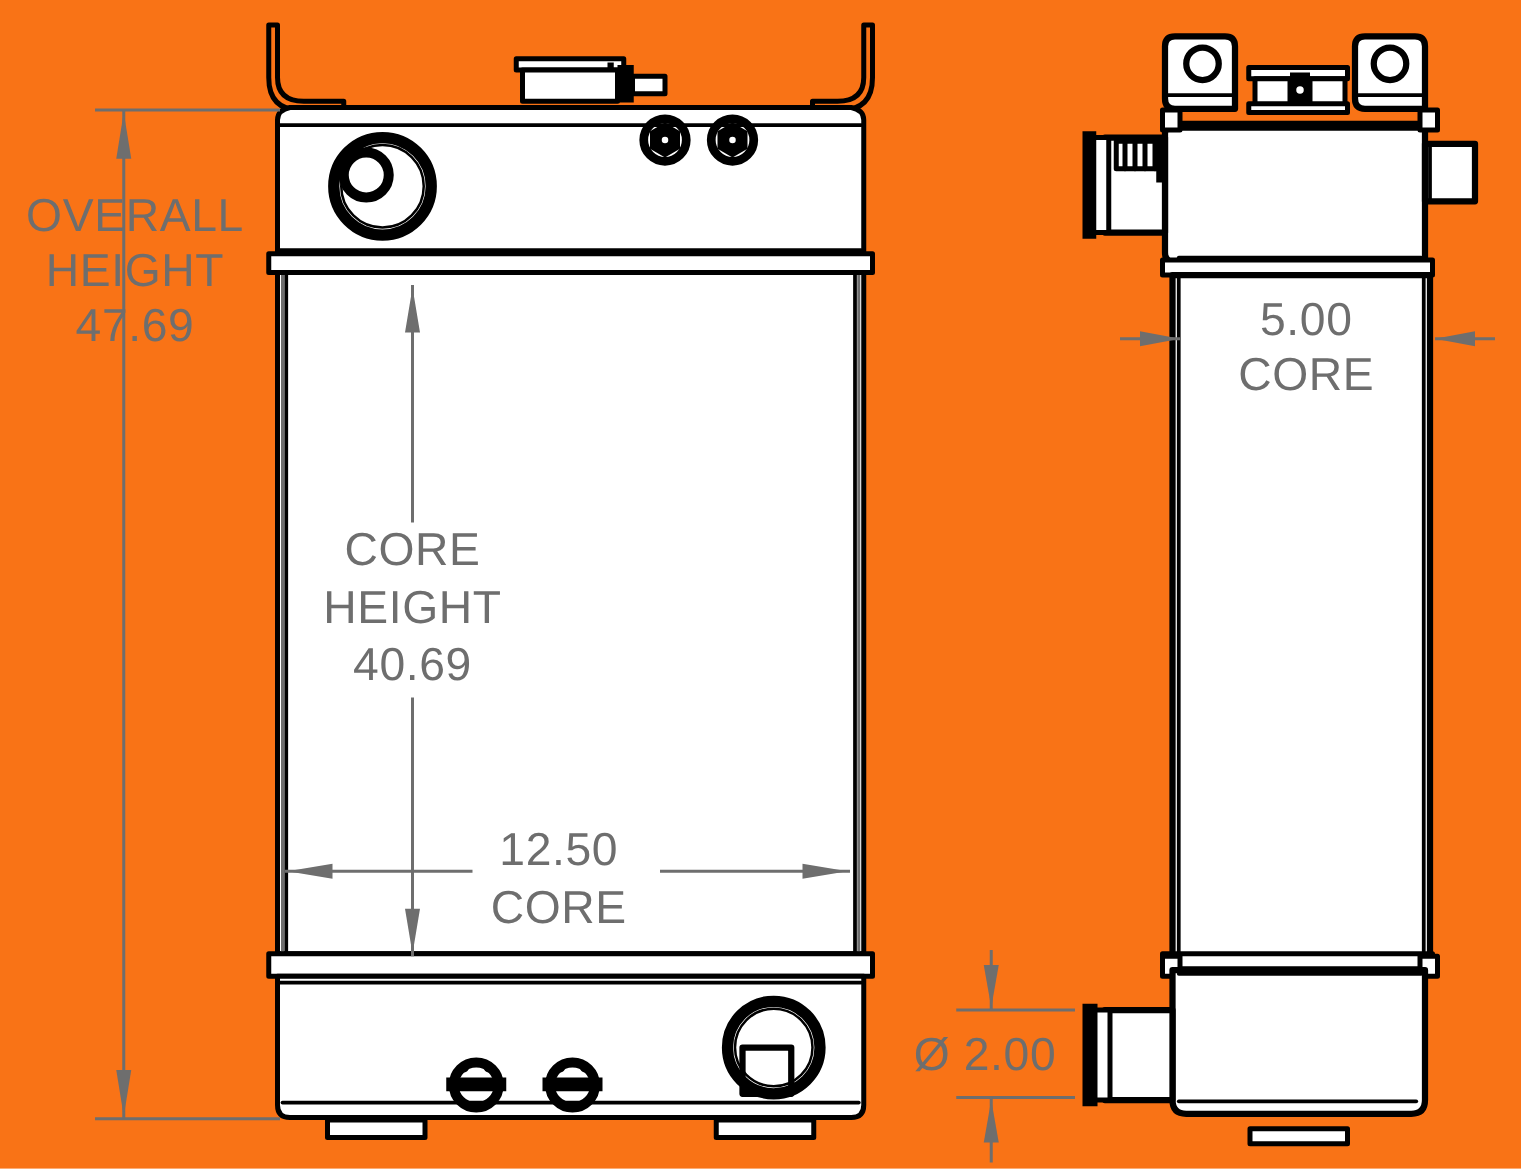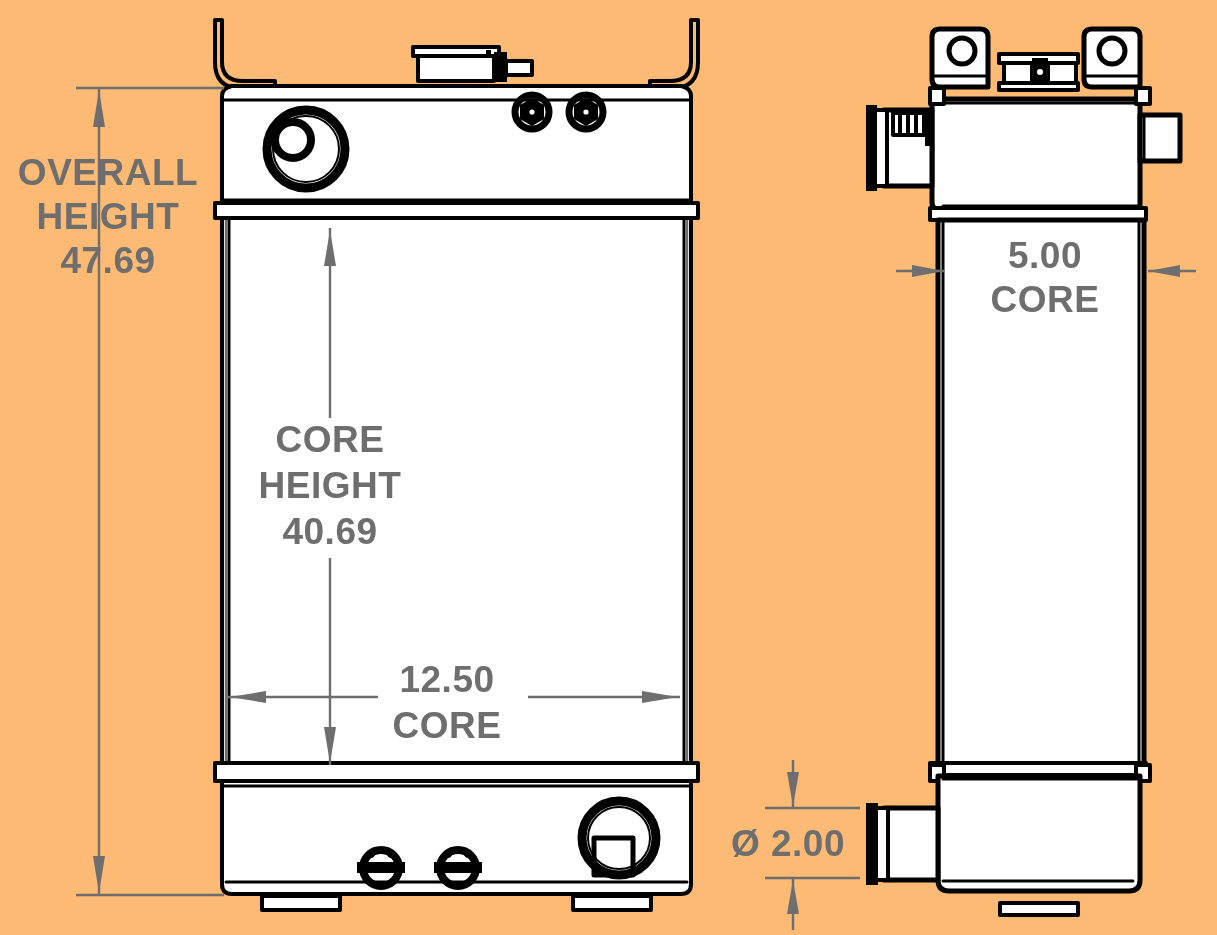--- a/index.html
+++ b/index.html
@@ -10,22 +10,21 @@
   body {
     width: 1217px;
     height: 935px;
     font-family: "Liberation Sans", sans-serif;
     overflow: hidden;
   }
   #drawing-root {
     position: relative;
     width: 1217px;
     height: 935px;
-    background: #fdba74;
-    font-weight: bold;
+    background: #f97316;
   }
   svg#drawing-canvas {
     position: absolute;
     left: 0;
     top: 0;
     width: 1217px;
     height: 935px;
     display: block;
   }
   .dim-text {

